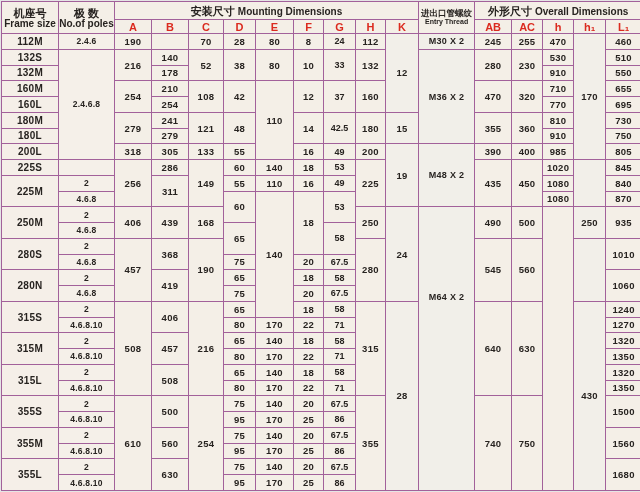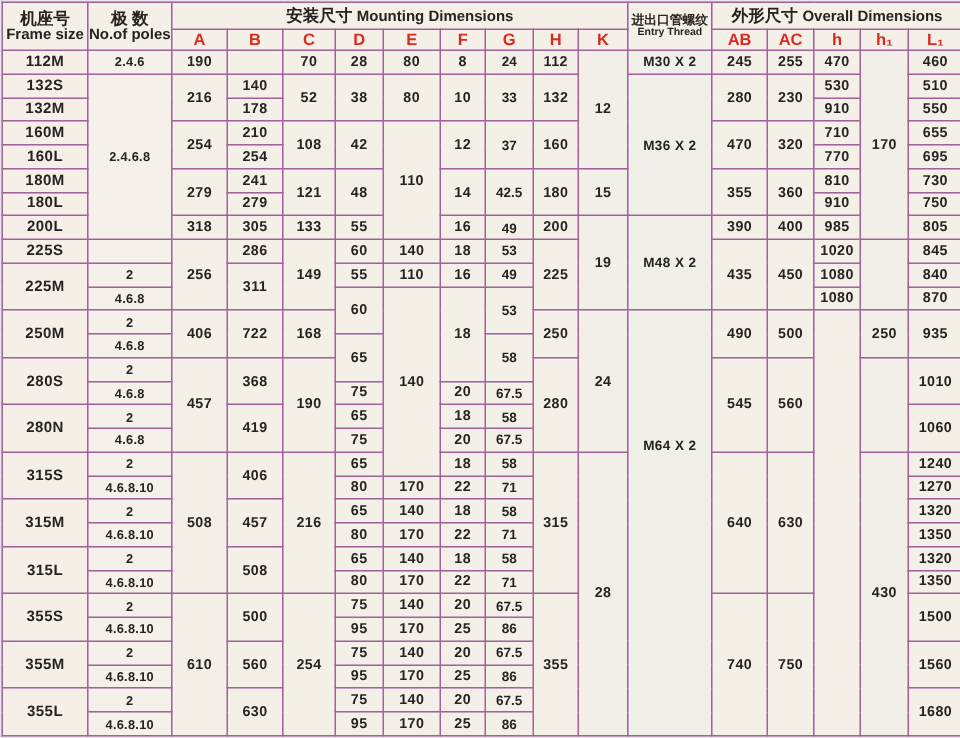--- a/index.html
+++ b/index.html
@@ -223,21 +223,21 @@
           <td rowspan="8" class="col-E">140</td>
           <td rowspan="4" class="col-F">18</td>
           <td rowspan="2" class="col-G">53</td>
           <td class="col-h">1080</td>
           <td class="col-L1">870</td>
         </tr>
         <tr>
           <td rowspan="2" class="col-frame">250M</td>
           <td class="col-poles">2</td>
           <td rowspan="2" class="col-A">406</td>
-          <td rowspan="2" class="col-B">722</td>
+          <td rowspan="2" class="col-B">439</td>
           <td rowspan="2" class="col-C">168</td>
           <td rowspan="2" class="col-H">250</td>
           <td rowspan="6" class="col-K">24</td>
           <td rowspan="18" class="col-entry vtop" style="padding-top: 85px;">M64 X 2</td>
           <td rowspan="2" class="col-AB">490</td>
           <td rowspan="2" class="col-AC">500</td>
           <td rowspan="18" class="col-h"></td>
           <td rowspan="2" class="col-h1">250</td>
           <td rowspan="2" class="col-L1">935</td>
         </tr>

